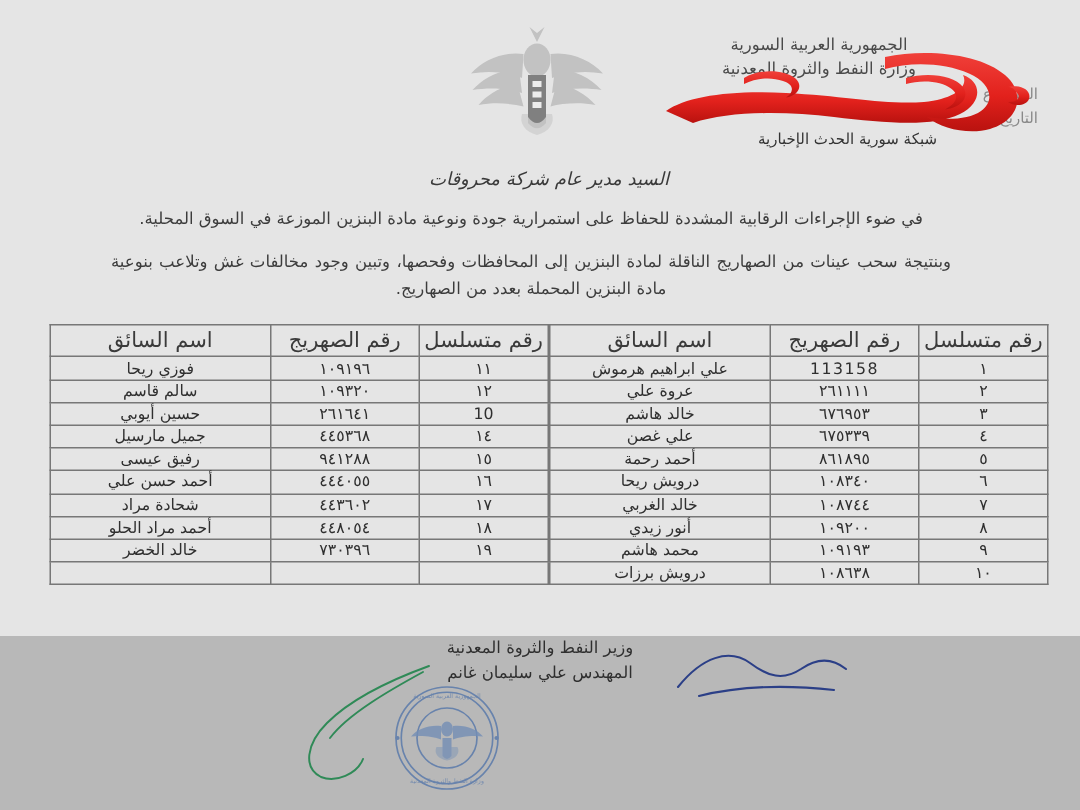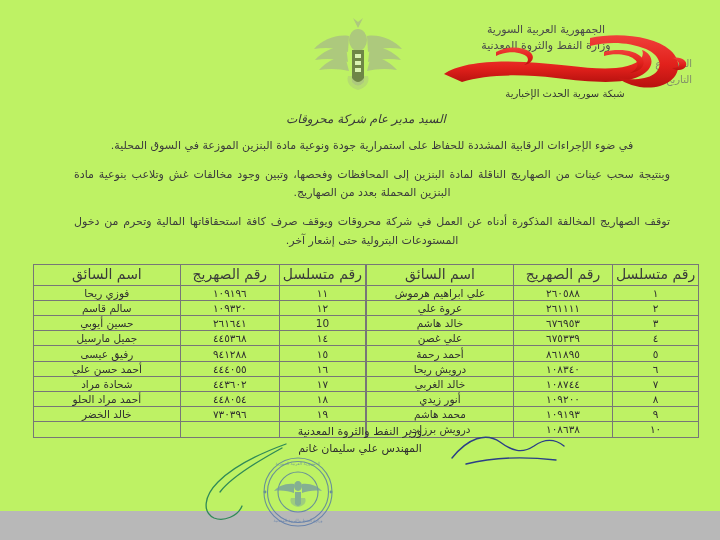--- a/index.html
+++ b/index.html
@@ -10,22 +10,22 @@
   body {
     width: 720px;
     height: 540px;
     overflow: hidden;
     font-family: "DejaVu Sans", sans-serif;
   }
 
   #page {
     position: relative;
     width: 720px;
-    height: 511px;
-    background: #bef264;
+    height: 424px;
+    background: #e5e5e5;
     box-sizing: border-box;
     padding-left: 12px;
   }
 
   
   .header {
     position: relative;
     height: 108px;
   }
 
@@ -100,21 +100,21 @@
     font-style: italic;
   }
 
   .para {
     direction: rtl;
     text-align: justify;
     text-align-last: center;
     font-size: 11px;
     color: #3c3c3c;
     line-height: 1.65;
-    margin: 11px 50px 0 62px;
+    margin: 11px 86px 0 62px;
     letter-spacing: 0.15px;
   }
 
   
   .tables-wrap {
     display: flex;
     flex-direction: row;
     justify-content: center;
     margin: 14px 0 0 0;
     direction: rtl;
@@ -261,36 +261,35 @@
       </g>
     </svg>
 
     <div class="network-caption">شبكة سورية الحدث الإخبارية</div>
   </div>
 
   <div class="addressee">السيد مدير عام شركة محروقات</div>
 
   <p class="para">في ضوء الإجراءات الرقابية المشددة للحفاظ على استمرارية جودة ونوعية مادة البنزين الموزعة في السوق المحلية.</p>
   <p class="para">وبنتيجة سحب عينات من الصهاريج الناقلة لمادة البنزين إلى المحافظات وفحصها، وتبين وجود مخالفات غش وتلاعب بنوعية مادة البنزين المحملة بعدد من الصهاريج.</p>
-  <p class="para">توقف الصهاريج المخالفة المذكورة أدناه عن العمل في شركة محروقات ويوقف صرف كافة استحقاقاتها المالية وتحرم من دخول المستودعات البترولية حتى إشعار آخر.</p>
 
   <div class="tables-wrap">
 
     <table class="list">
       <thead>
         <tr>
           <th class="c-idx">رقم متسلسل</th>
           <th class="c-tank">رقم الصهريج</th>
           <th class="c-name">اسم السائق</th>
         </tr>
       </thead>
       <tbody>
           <tr>
             <td class="c-idx">١</td>
-            <td class="c-tank">٢٦٠٥٨٨</td>
+            <td class="c-tank">113158</td>
             <td class="c-name">علي ابراهيم هرموش</td>
           </tr>
           <tr>
             <td class="c-idx">٢</td>
             <td class="c-tank">٢٦١١١١</td>
             <td class="c-name">عروة علي</td>
           </tr>
           <tr>
             <td class="c-idx">٣</td>
             <td class="c-tank">٦٧٦٩٥٣</td>

